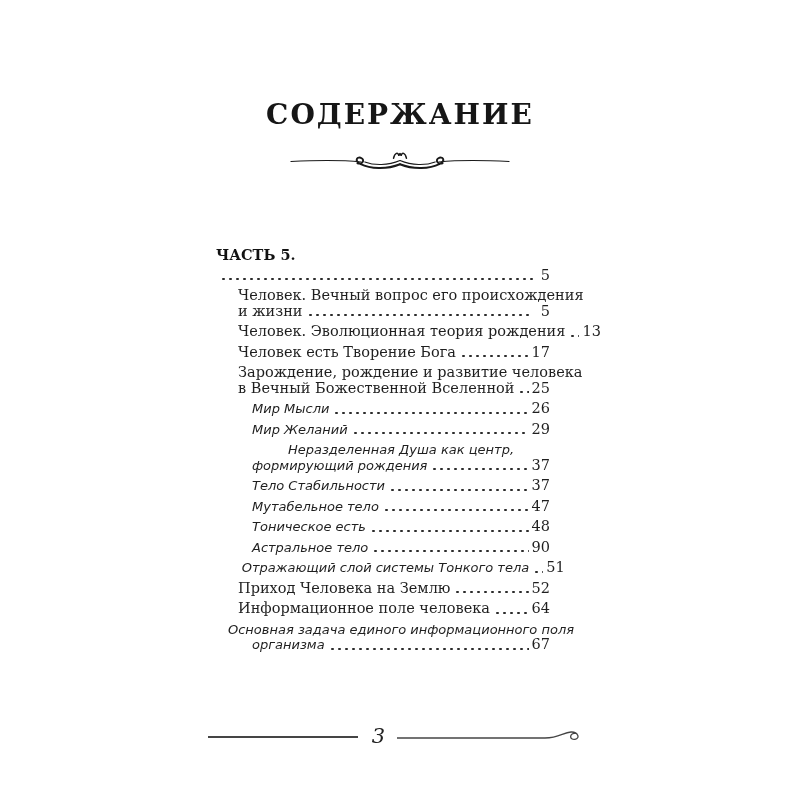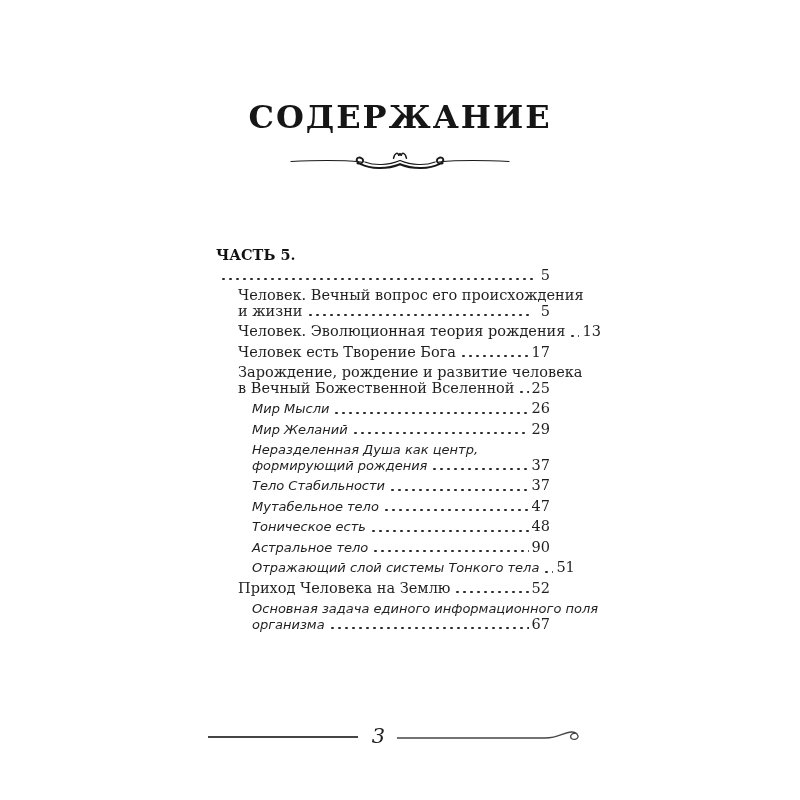--- a/index.html
+++ b/index.html
@@ -15,21 +15,21 @@
 
   
   .title {
     position: absolute;
     top: 98px;
     left: 0;
     width: 100%;
     text-align: center;
     font-family: "DejaVu Serif", serif;
     font-weight: 700;
-    font-size: 32px;
+    font-size: 28px;
     letter-spacing: 2px;
     color: #161616;
   }
   .header-ornament {
     position: absolute;
     top: 143px;
     left: 50%;
     transform: translateX(-50%);
   }
 
@@ -46,20 +46,21 @@
     align-items: baseline;
     line-height: 15.5px;
     font-size: 14.5px;
   }
   .toc-text { white-space: nowrap; }
   .style-bold .toc-text { font-weight: 700; color: #121212; }
   .style-italic .toc-line {
     font-family: "DejaVu Sans", sans-serif;
     font-style: italic;
     font-size: 13px;
+    justify-content: center;
   }
   .level-1 .toc-line { padding-left: 22px; }
   .level-2 .toc-line { padding-left: 36px; }
   .leader {
     flex: 1 1 auto;
     min-width: 10px;
     height: 4px;
     align-self: flex-end;
     margin: 0 3px 2px 4px;
     background-image: radial-gradient(circle, #2b2b2b 1.05px, rgba(0,0,0,0) 1.35px);
@@ -231,20 +232,27 @@
           <span class="toc-page">51</span>
         </div>
       </div>
       <div class="toc-entry level-1 style-regular">
         <div class="toc-line">
           <span class="toc-text">Приход Человека на Землю</span>
           <span class="leader"></span>
           <span class="toc-page">52</span>
         </div>
       </div>
+      <div class="toc-entry level-1 style-regular">
+        <div class="toc-line">
+          <span class="toc-text">Информационное поле человека</span>
+          <span class="leader"></span>
+          <span class="toc-page">64</span>
+        </div>
+      </div>
       <div class="toc-entry level-2 style-italic">
         <div class="toc-line">
           <span class="toc-text">Основная задача единого информационного поля</span>
         </div>
         <div class="toc-line">
           <span class="toc-text">организма</span>
           <span class="leader"></span>
           <span class="toc-page">67</span>
         </div>
       </div>

